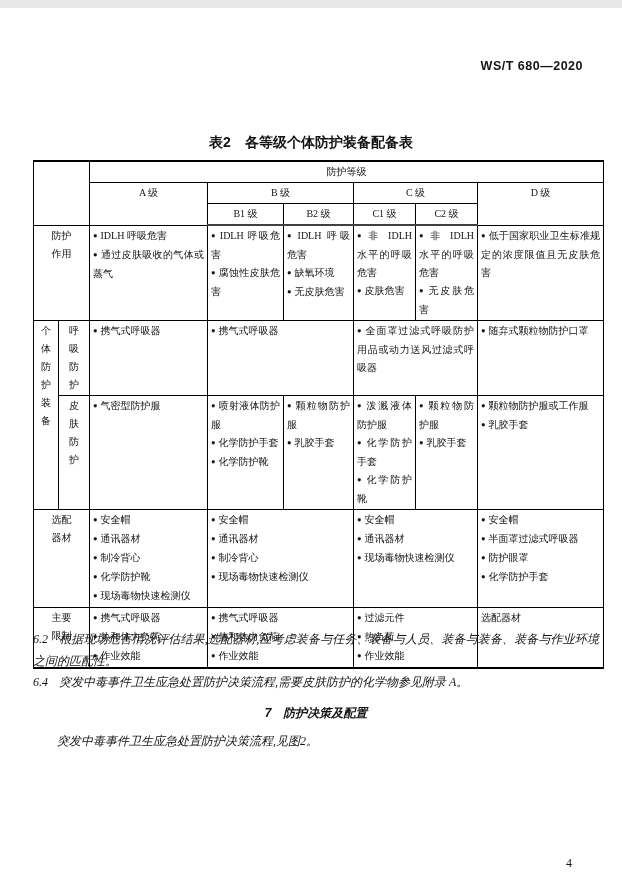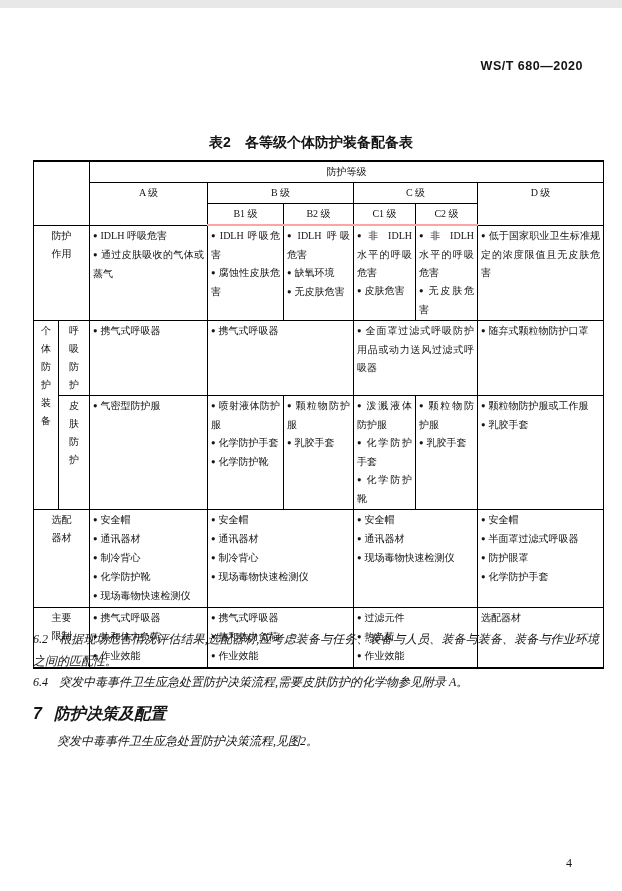--- a/index.html
+++ b/index.html
@@ -25,38 +25,38 @@
     font-size:10px;
   }
   table.ppe td{
     border:1px solid #000;padding:1px 3px;vertical-align:top;
     line-height:18px;overflow:hidden;
   }
   tr.r1{height:19px}tr.r2{height:18px}tr.r3{height:18px}
   tr.r4{height:90px}tr.r5{height:70px}tr.r6{height:110px}
   tr.r7{height:89px}tr.r8{height:55px}
   td.hc{text-align:center;vertical-align:middle;padding:0 2px;}
-  tr.r3 td, td.corner{border-bottom:2px solid #fca5a5;}
+  tr.r3 td, td.corner{border-bottom:2px solid #404040;}
   td.lbl{
     text-align:center;vertical-align:middle;white-space:pre-line;
     line-height:20px;padding:0;
   }
   td.vert{line-height:17px;}
   .itm{text-align:justify;}
   .blt{font-size:7.5px;margin-right:3px;position:relative;top:-1px;}
   td.plain{vertical-align:top;text-align:left;}
   .text-block{
     position:absolute;left:33px;top:621px;width:566px;
     font-size:12px;line-height:21.5px;text-align:justify;font-style:italic;
   }
   .clause{margin:0;}
   .cnum{margin-right:11px;}
   .h7{
-    margin:9px 0 0 0;font-weight:700;font-size:16px;
-    font-family:"Liberation Sans","DejaVu Sans",sans-serif;text-align:left;
+    margin:9px 0 0 0;font-weight:700;font-size:12px;
+    font-family:"Liberation Sans","DejaVu Sans",sans-serif;text-align:center;
   }
   .h71{
     margin:8px 0 0 0;font-weight:700;font-size:12px;
     font-family:"Liberation Sans","DejaVu Sans",sans-serif;text-align:left;
   }
   .hnum{margin-right:12px;}
   .body-indent{margin:7px 0 0 0;text-indent:24px;text-align:left;}
   .page-num{position:absolute;right:50px;top:848px;font-size:12px;}
 </style>
 </head>

